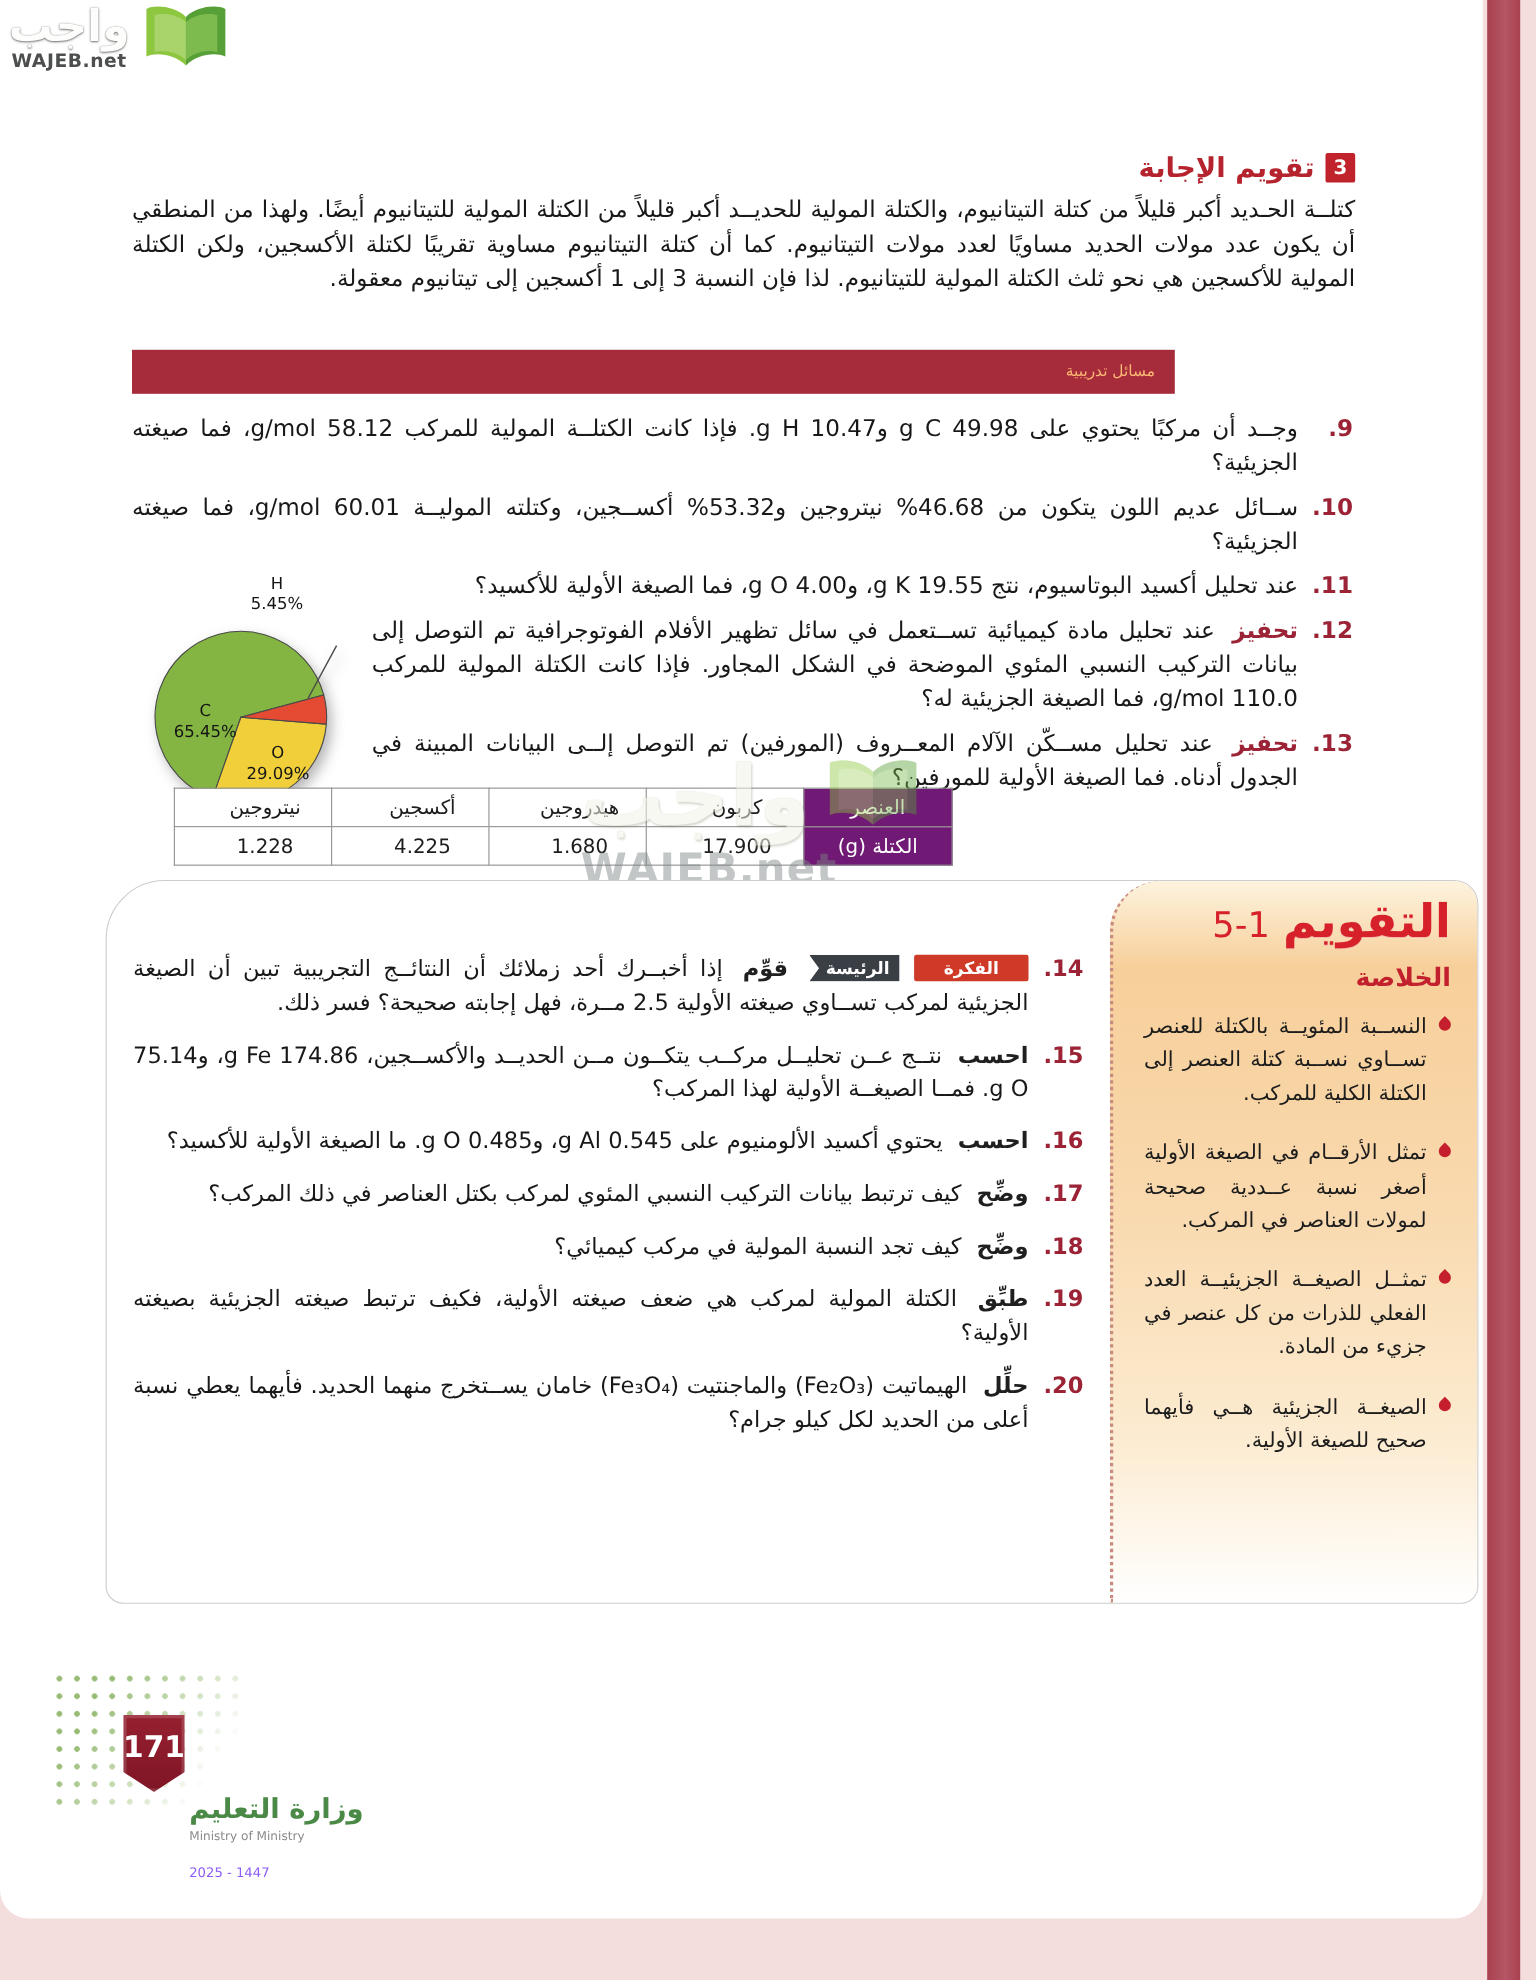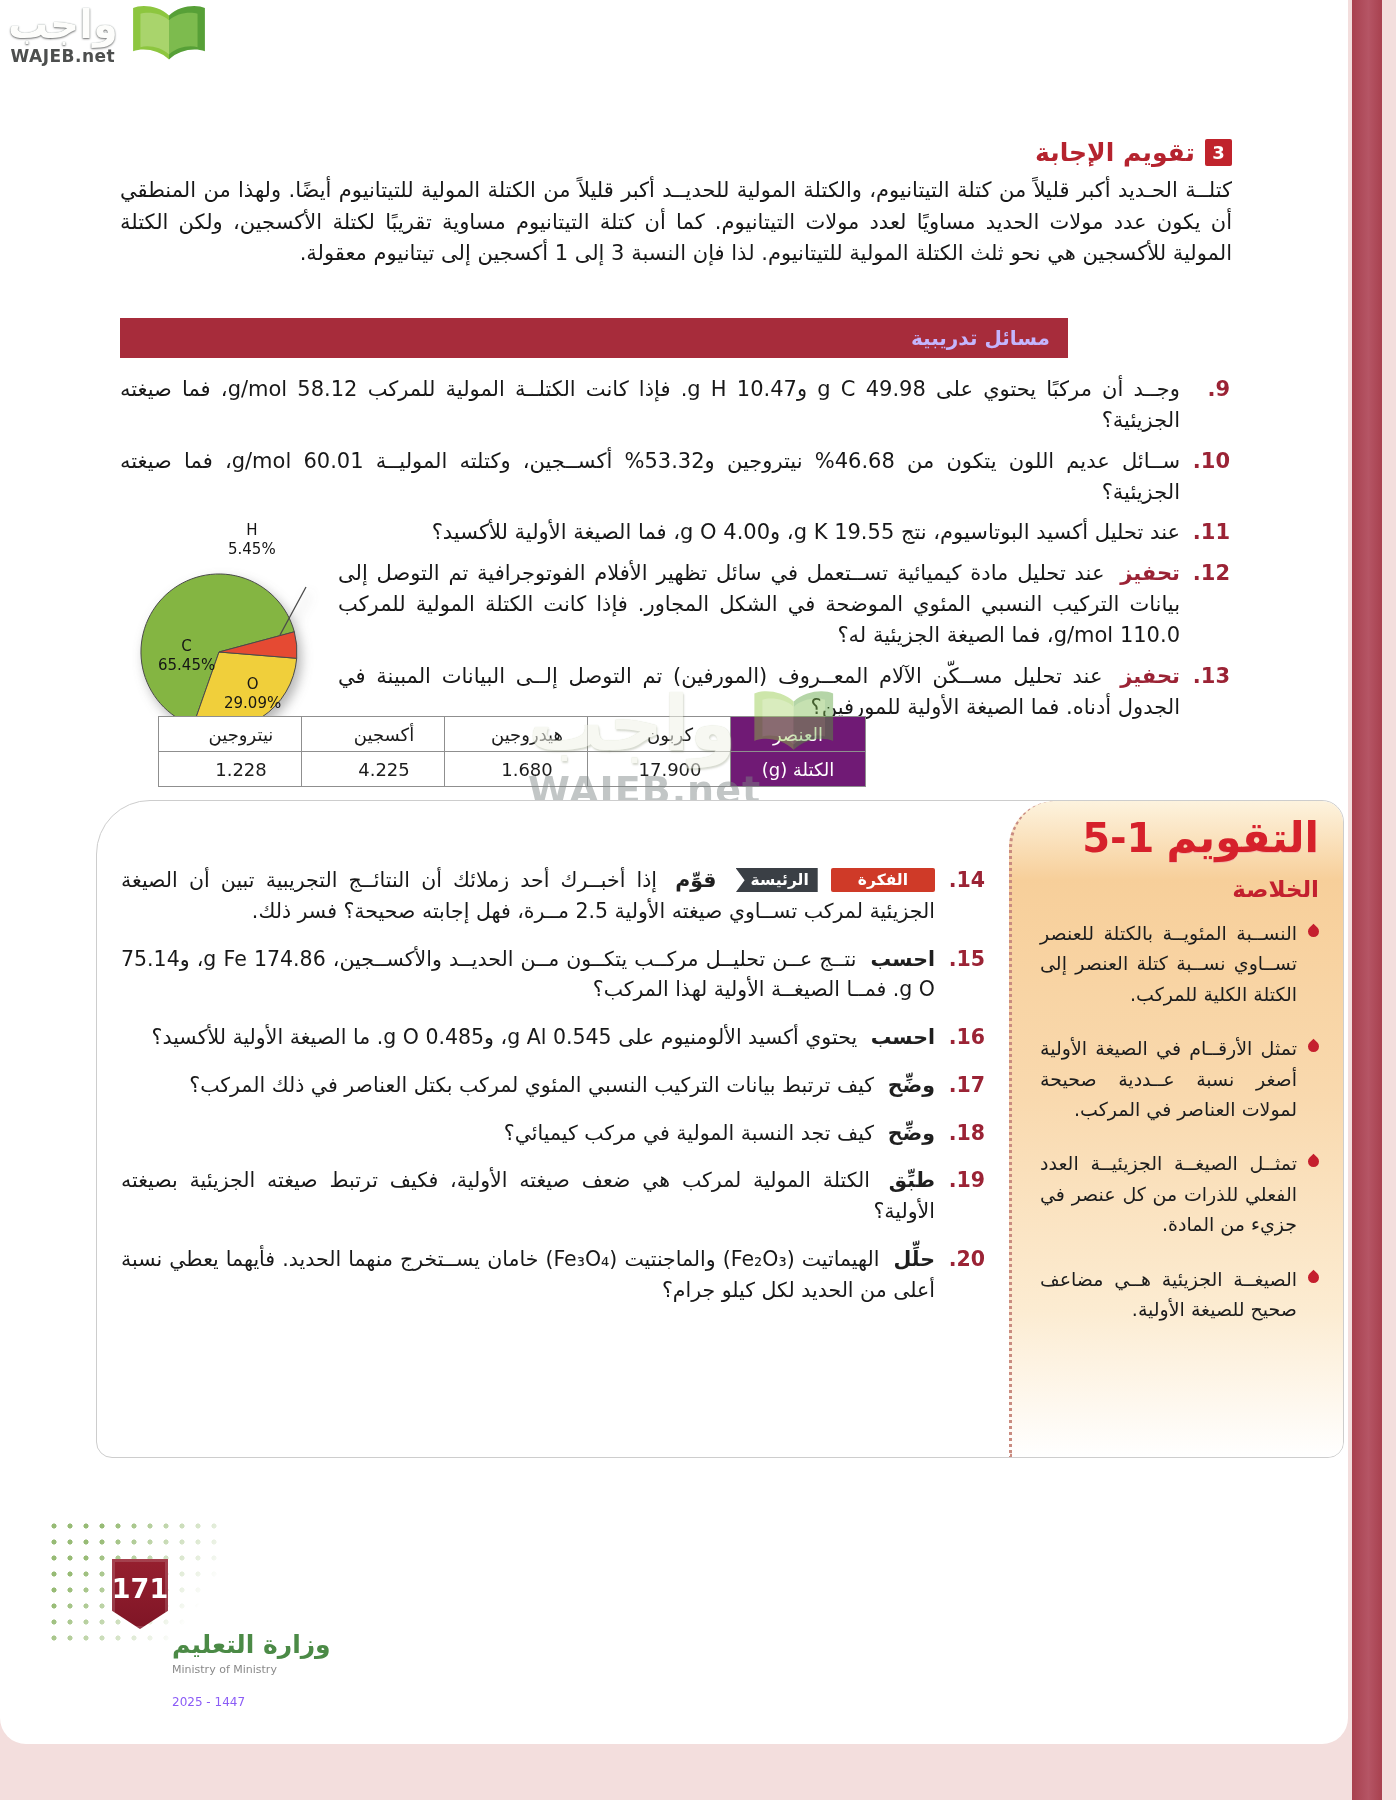--- a/index.html
+++ b/index.html
@@ -37,21 +37,21 @@
   }
   .ae-title{font-size:25px;font-weight:700;color:#b5232e;}
   .ae-body{font-size:21px;line-height:1.5;color:#181818;text-align:justify;margin:0;}
 
   
   .banner{
     position:absolute;top:318px;left:120px;width:948px;height:40px;
     background:#a72c3b;display:flex;align-items:center;direction:rtl;
     padding:0 18px;box-sizing:border-box;
   }
-  .banner-txt{color:#c4b5fd;font-size:20px;font-weight:700;}
+  .banner-txt{color:#fdba74;font-size:14px;font-weight:400;}
 
   
   .problems{position:absolute;top:374px;left:120px;width:1112px;direction:rtl;font-size:21px;line-height:1.47;color:#181818;}
   .prob{position:relative;padding-right:52px;margin-bottom:10px;text-align:justify;}
   .pnum{position:absolute;right:2px;top:0;color:#9b2335;font-weight:700;}
   .plead{font-weight:700;color:#9b2335;}
   .plead:not(:empty){margin-left:7px;}
 
   
   .pie-fig{
@@ -90,21 +90,21 @@
   .side{
     position:absolute;right:0;top:0;width:334px;height:100%;
     background:linear-gradient(180deg,#fdf3de 0%,#f7cf9a 12%,#f9d9ae 45%,#fcecd2 78%,#ffffff 100%);
     border-radius:46px 20px 14px 0;
     border-left:3px dotted #c98b80;
     box-sizing:border-box;direction:rtl;
     padding:12px 24px 0 28px;
   }
   .assess-title{display:flex;align-items:baseline;gap:12px;justify-content:flex-start;direction:rtl;}
   .assess-title .t1{font-size:42px;font-weight:700;color:#d6212b;text-shadow:0 1px 0 #f3b7ab;}
-  .assess-title .t2{font-size:40px;font-weight:700;color:#d6212b;}
+  .assess-title .t2{font-size:32px;font-weight:400;color:#d6212b;}
   .sum-head{font-size:23px;font-weight:700;color:#c3202e;margin:14px 0 16px 0;}
   .bullet{position:relative;padding-right:22px;margin-bottom:24px;font-size:19px;line-height:1.6;text-align:justify;color:#1c1c1c;}
   .bmark{position:absolute;right:0;top:8px;width:11px;height:11px;background:#c51f2e;border-radius:50% 0 50% 50%;transform:rotate(-45deg);}
 
   .aprobs{
     position:absolute;left:24px;right:352px;top:64px;bottom:6px;
     direction:rtl;font-size:20.5px;line-height:1.5;color:#181818;
   }
   .aprob{position:relative;padding-right:56px;margin-bottom:17px;text-align:justify;}
   .anum{position:absolute;right:6px;top:0;color:#9b2335;font-weight:700;}
@@ -264,21 +264,21 @@
       <div class="bullet">
         <span class="bmark"></span>
         <span>تمثل الأرقــام في الصيغة الأولية أصغر نسبة عــددية صحيحة لمولات العناصر في المركب.</span>
       </div>
       <div class="bullet">
         <span class="bmark"></span>
         <span>تمثــل الصيغــة الجزيئيــة العدد الفعلي للذرات من كل عنصر في جزيء من المادة.</span>
       </div>
       <div class="bullet">
         <span class="bmark"></span>
-        <span>الصيغــة الجزيئية هــي مضاعف صحيح للصيغة الأولية.</span>
+        <span>الصيغــة الجزيئية هــي فأيهما صحيح للصيغة الأولية.</span>
       </div>
     </aside>
 
     <div class="aprobs">
       <div class="aprob">
         <span class="anum">14.</span>
         <span class="badge badge-idea">الفكرة</span>
         <span class="badge badge-main">الرئيسة</span>
         <span class="alead">قوِّم</span>
         <span>إذا أخبــرك أحد زملائك أن النتائــج التجريبية تبين أن الصيغة الجزيئية لمركب تســاوي صيغته الأولية 2.5 مــرة، فهل إجابته صحيحة؟ فسر ذلك.</span>

